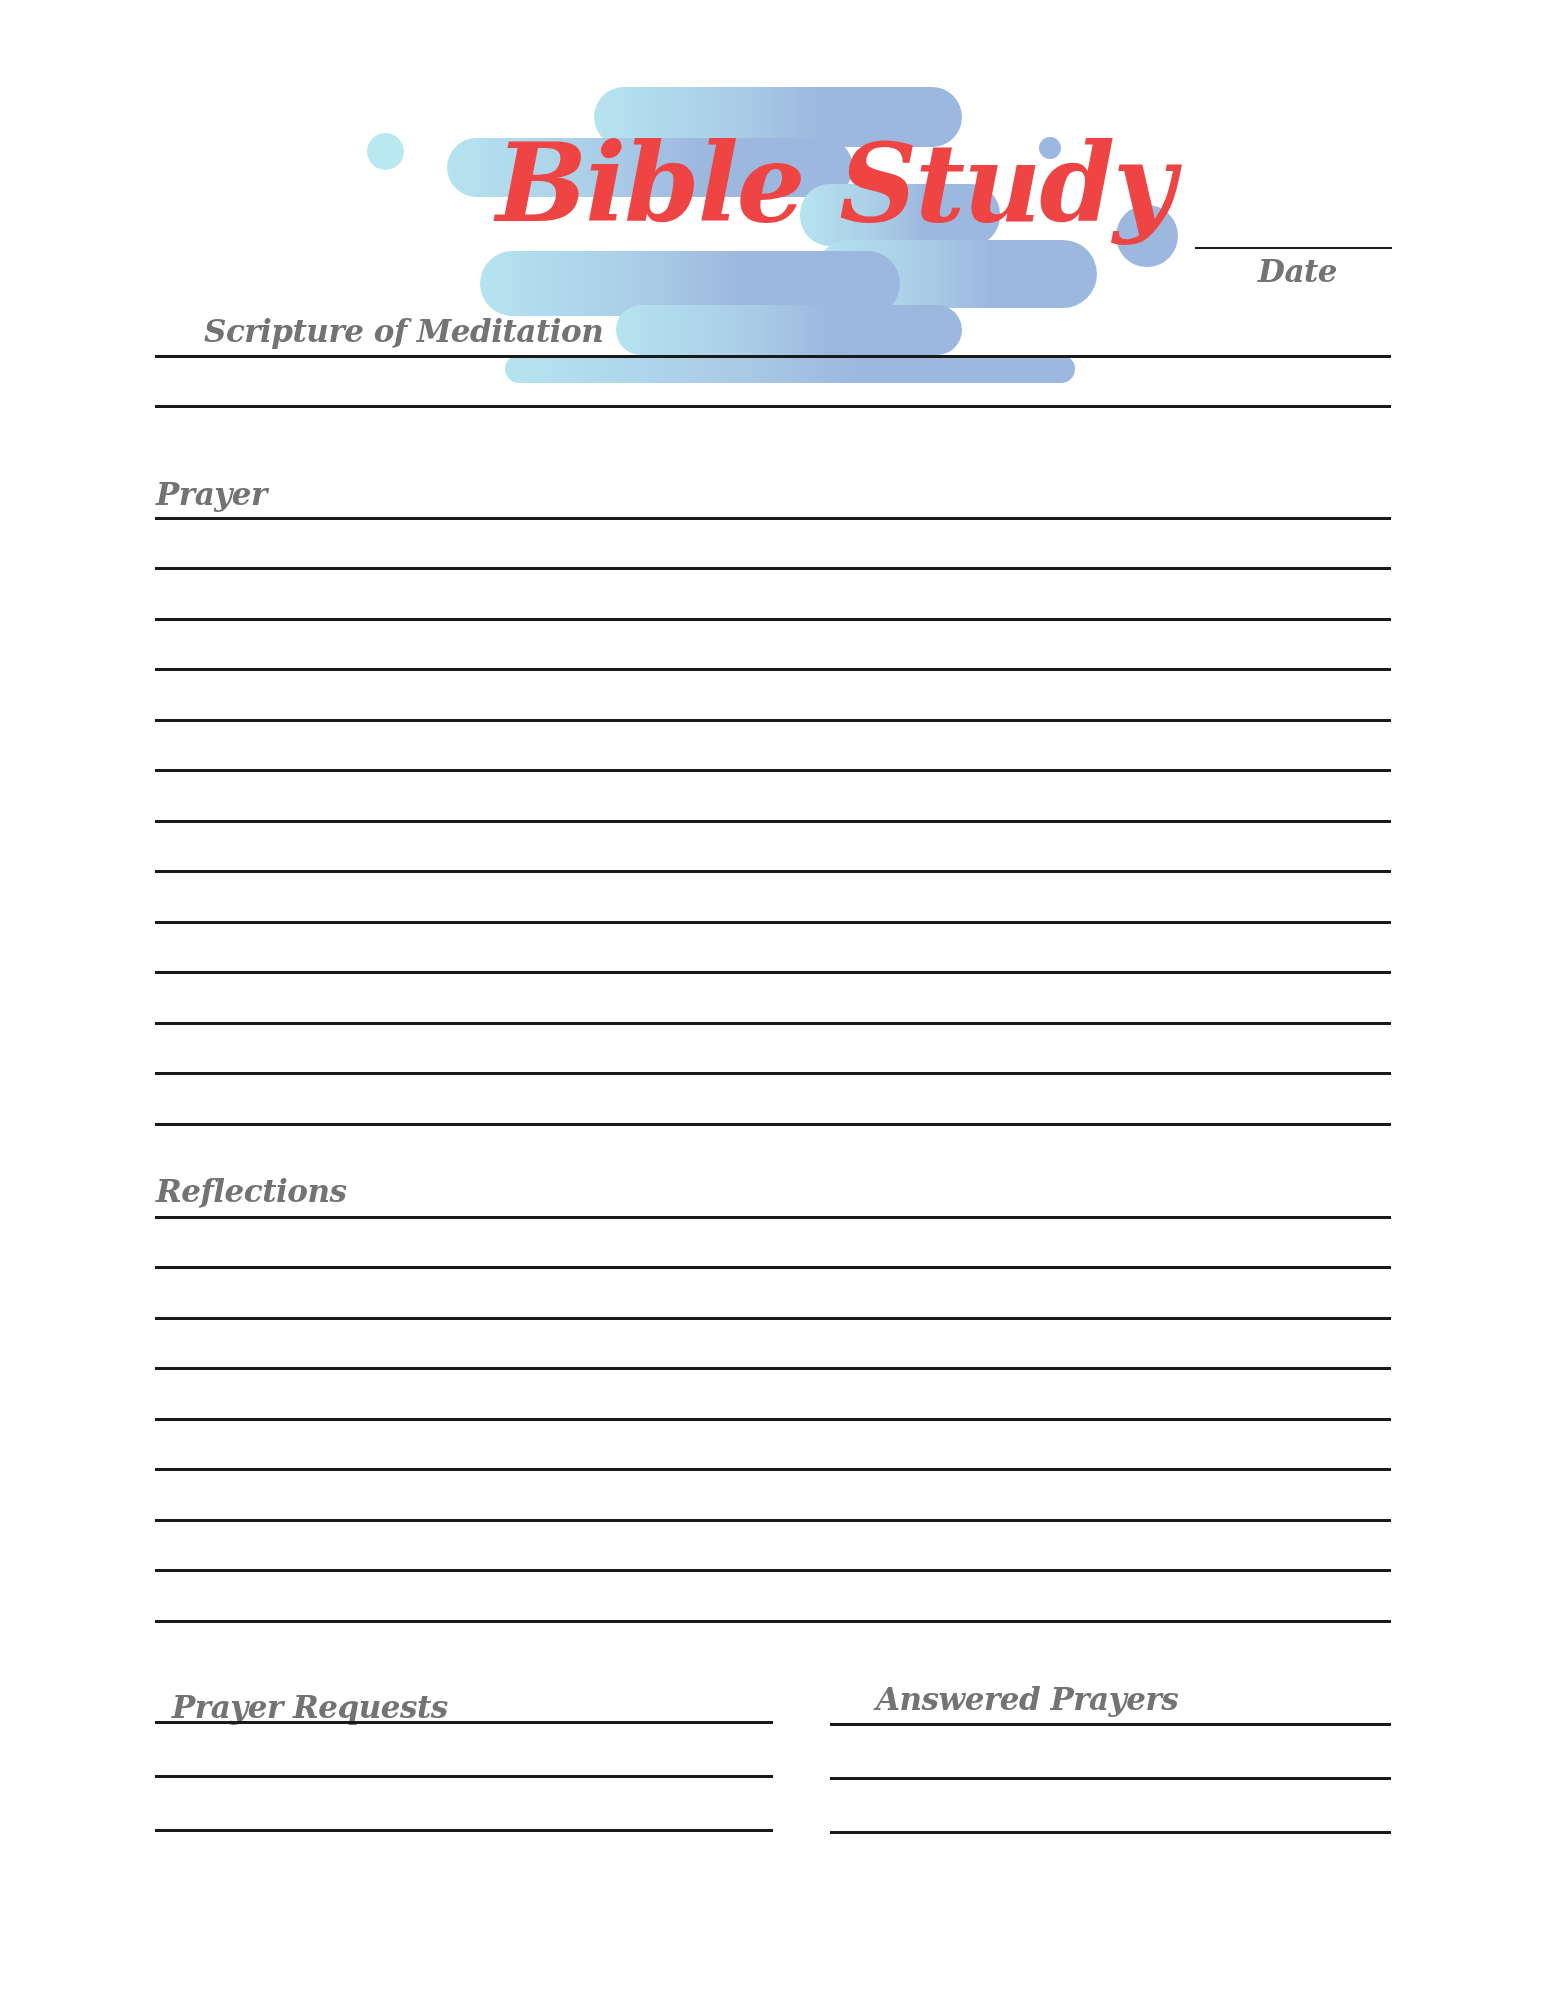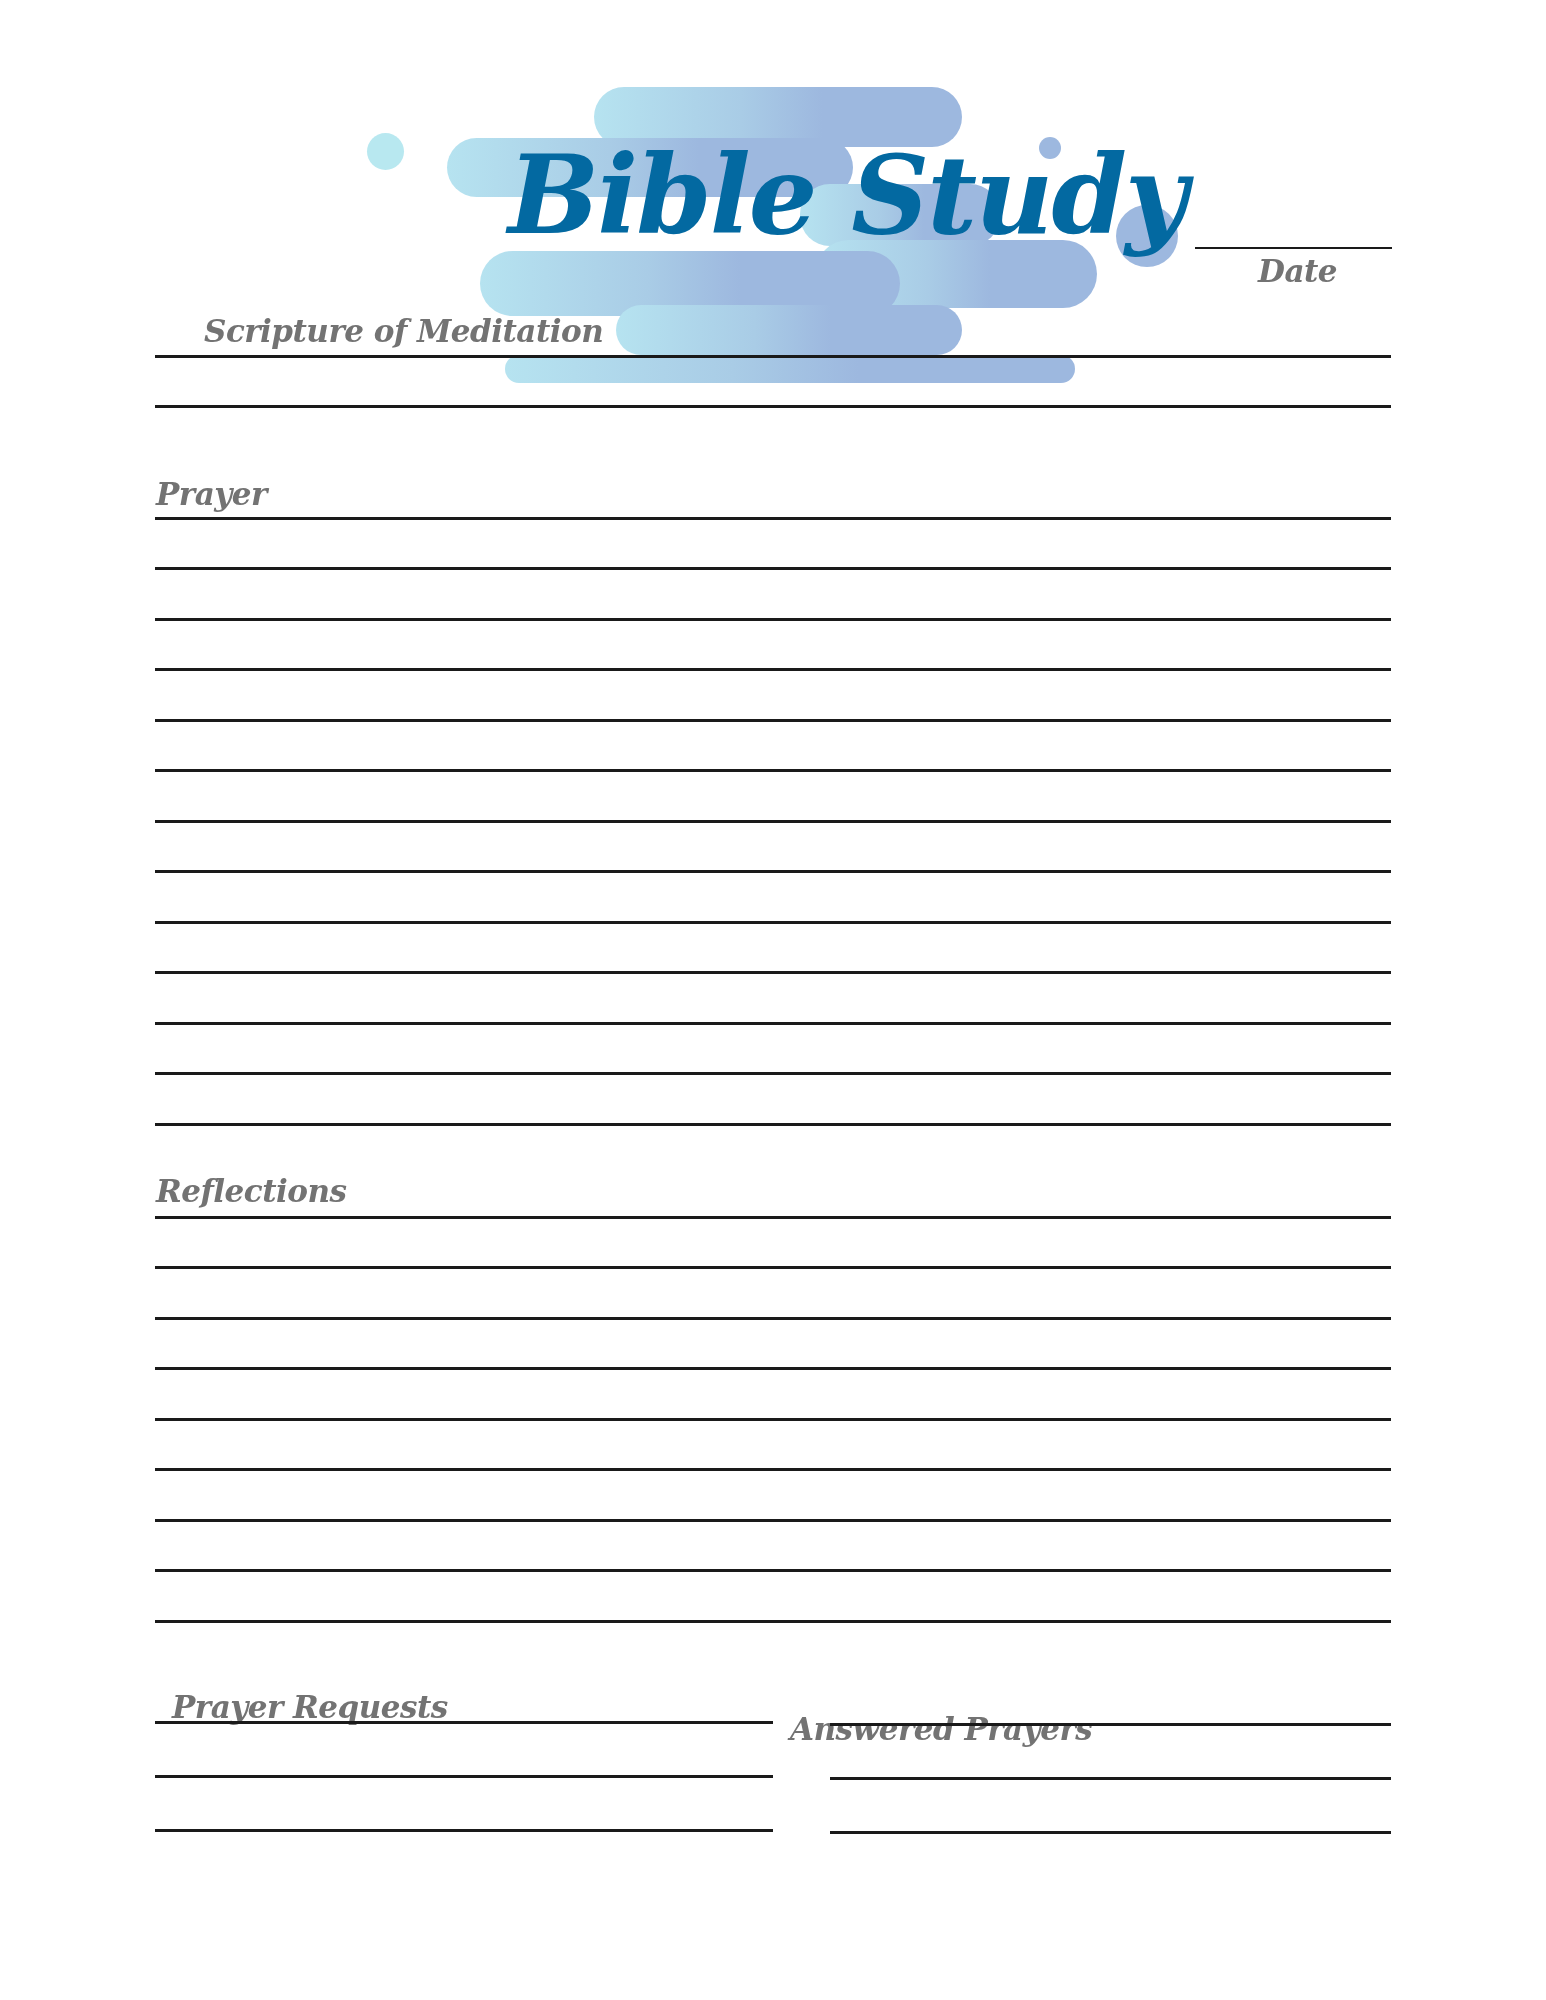--- a/index.html
+++ b/index.html
@@ -1,24 +1,24 @@
 <!DOCTYPE html>
 <html><head>
 <meta charset="utf-8">
 <style>
   html, body { margin: 0; padding: 0; background: #ffffff; }
   body { width: 1546px; height: 2000px; position: relative; overflow: hidden;
          font-family: "DejaVu Serif", serif; color: #111; }
   .blob { position: absolute; border-radius: 999px;
           background: linear-gradient(90deg, #b6e3f0 0%, #a9cce6 40%, #9db8df 62%, #9db8df 100%); }
   .dot { position: absolute; border-radius: 50%; }
-  .title { position: absolute; left: 508px; top: 118px; width: 620px;
+  .title { position: absolute; left: 496px; top: 118px; width: 620px;
            font-family: "DejaVu Serif", serif; font-style: italic; font-weight: bold;
-           font-size: 108px; line-height: 130px; letter-spacing: -2px; color: #0369a1;
-           white-space: nowrap; margin-top: 12px; }
+           font-size: 108px; line-height: 130px; letter-spacing: -2px; color: #ef4444;
+           white-space: nowrap; }
   .rule { position: absolute; height: 3px; background: #1a1a1a; }
   .label { position: absolute; font-family: "DejaVu Serif", serif; font-style: italic;
            font-weight: bold; font-size: 31px; line-height: 38px; color: #737373; white-space: nowrap;
            letter-spacing: -0.5px; }
   .date-label { font-size: 31px; }
 </style>
 </head>
 <body>
 
 <div>
@@ -76,17 +76,17 @@
 </div>
 
 <div>
   <div class="label" style="left:172px; top:1676px;margin-top:12px;">Prayer Requests</div>
   <div class="rule" style="left:155px; top:1721px; width:618px;"></div>
   <div class="rule" style="left:155px; top:1775px; width:618px;"></div>
   <div class="rule" style="left:155px; top:1829px; width:618px;"></div>
 </div>
 
 <div>
-  <div class="label" style="left:790px; top:1680px;margin-top:30px;">Answered Prayers</div>
+  <div class="label" style="left:876px; top:1680px;">Answered Prayers</div>
   <div class="rule" style="left:830px; top:1723px; width:561px;"></div>
   <div class="rule" style="left:830px; top:1777px; width:561px;"></div>
   <div class="rule" style="left:830px; top:1831px; width:561px;"></div>
 </div>
 
 </body></html>

